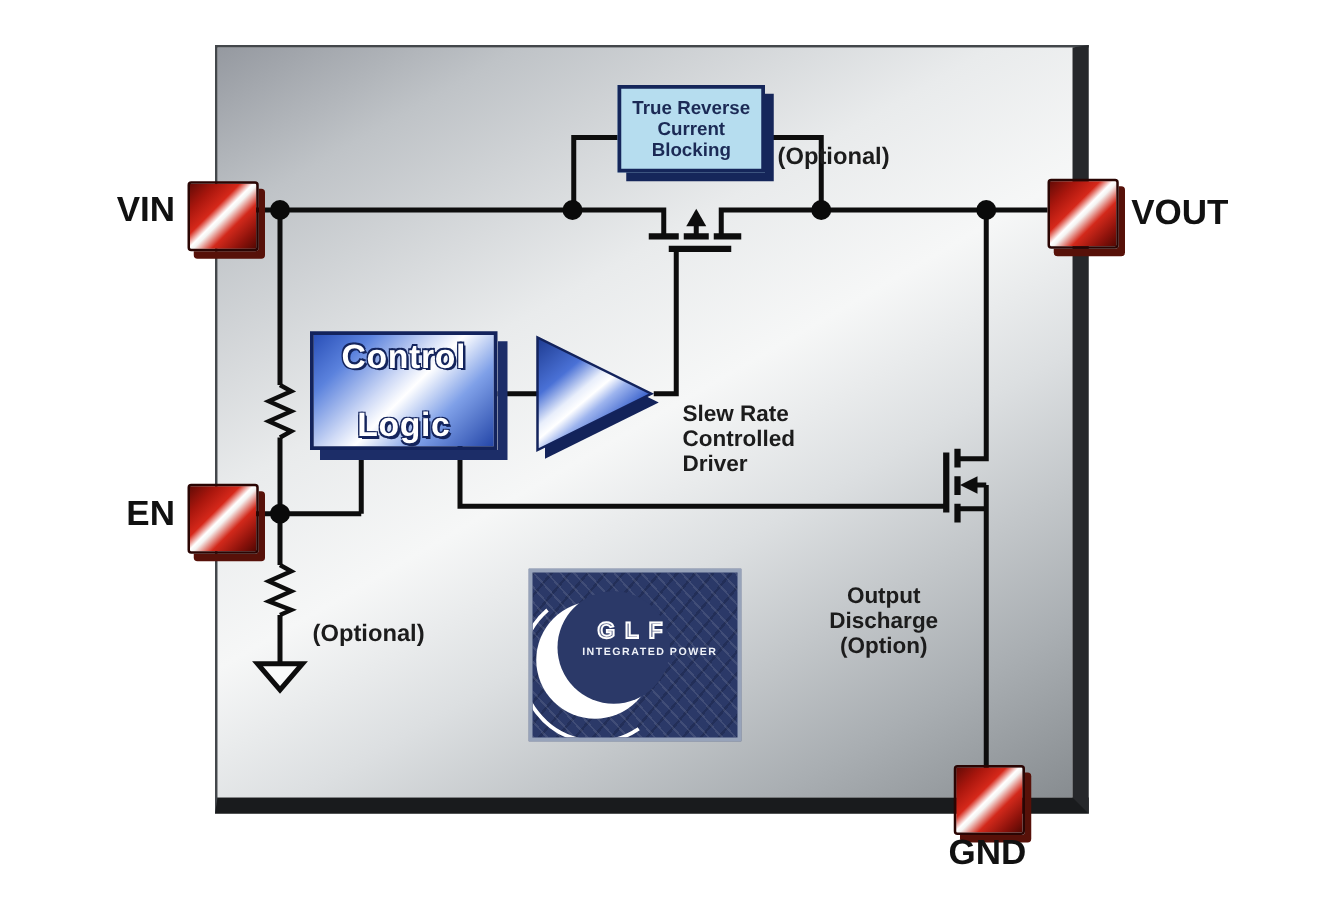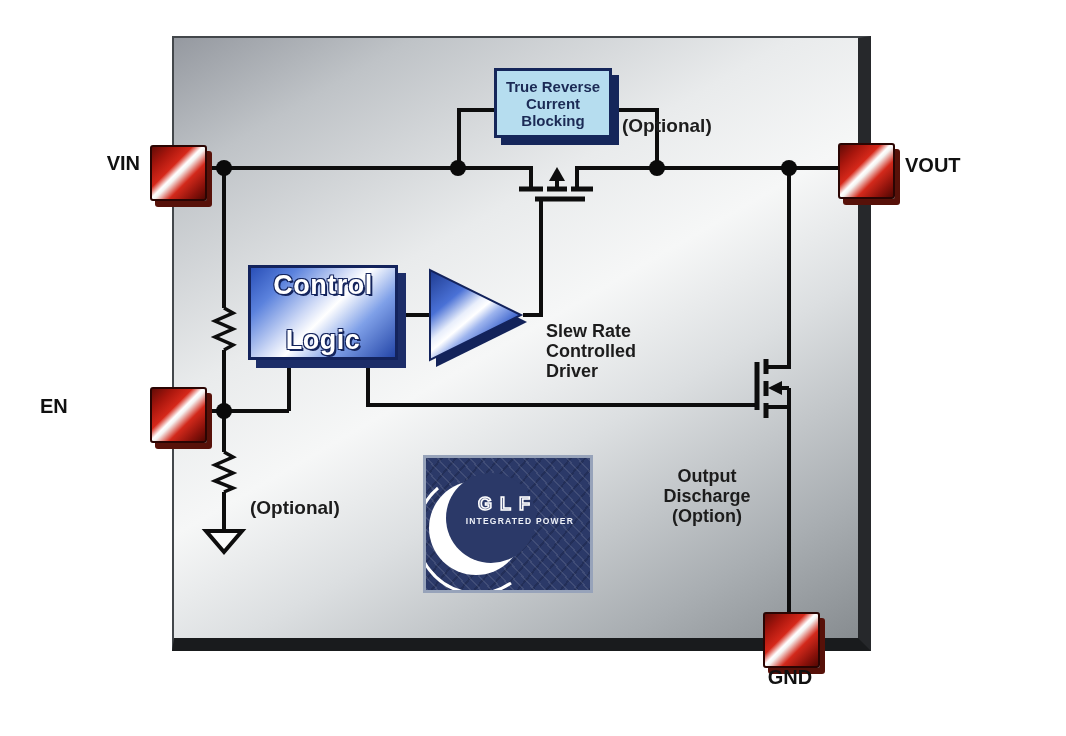--- a/index.html
+++ b/index.html
@@ -36,23 +36,23 @@
   .ann-discharge{left:645px;top:426px;width:124px;font-size:18px;line-height:20px;text-align:center;}
   .ann-optional-en{left:250px;top:457px;width:110px;font-size:19px;}
 
   
   .pin{position:absolute;width:53px;height:52px;border:2px solid #2a0503;border-radius:3px;
     background:linear-gradient(135deg,#630b06 0%,#a8160d 20%,#d6281a 38%,#ffffff 48%,
                #f4f3f2 52%,#d3291b 66%,#8c120b 85%,#520803 100%);
     box-shadow:5px 6px 0 #571109;}
   .pin-vin{left:150px;top:145px;} .pin-en{left:150px;top:387px;}
   .pin-vout{left:838px;top:143px;} .pin-gnd{left:763px;top:612px;}
-  .pin-label{position:absolute;font-weight:bold;font-size:20px;color:#111111;}
+  .pin-label{position:absolute;font-weight:bold;font-size:28px;color:#111111;}
   .lbl-vin{left:40px;top:152px;width:100px;text-align:right;}
-  .lbl-en{left:40px;top:395px;width:100px;}
+  .lbl-en{left:40px;top:395px;width:100px;text-align:right;}
   .lbl-vout{left:905px;top:154px;width:140px;}
   .lbl-gnd{left:749px;top:666px;width:82px;text-align:center;}
 
   
   .logo{position:absolute;left:423px;top:455px;width:164px;height:132px;
     border:3px solid #97a3ba;overflow:hidden;
     background:
       repeating-linear-gradient(48deg,rgba(255,255,255,.10) 0 1.5px,rgba(255,255,255,0) 1.5px 8px),
       repeating-linear-gradient(130deg,rgba(10,16,40,.25) 0 2px,rgba(0,0,0,0) 2px 11px),
       #2b3968;}

